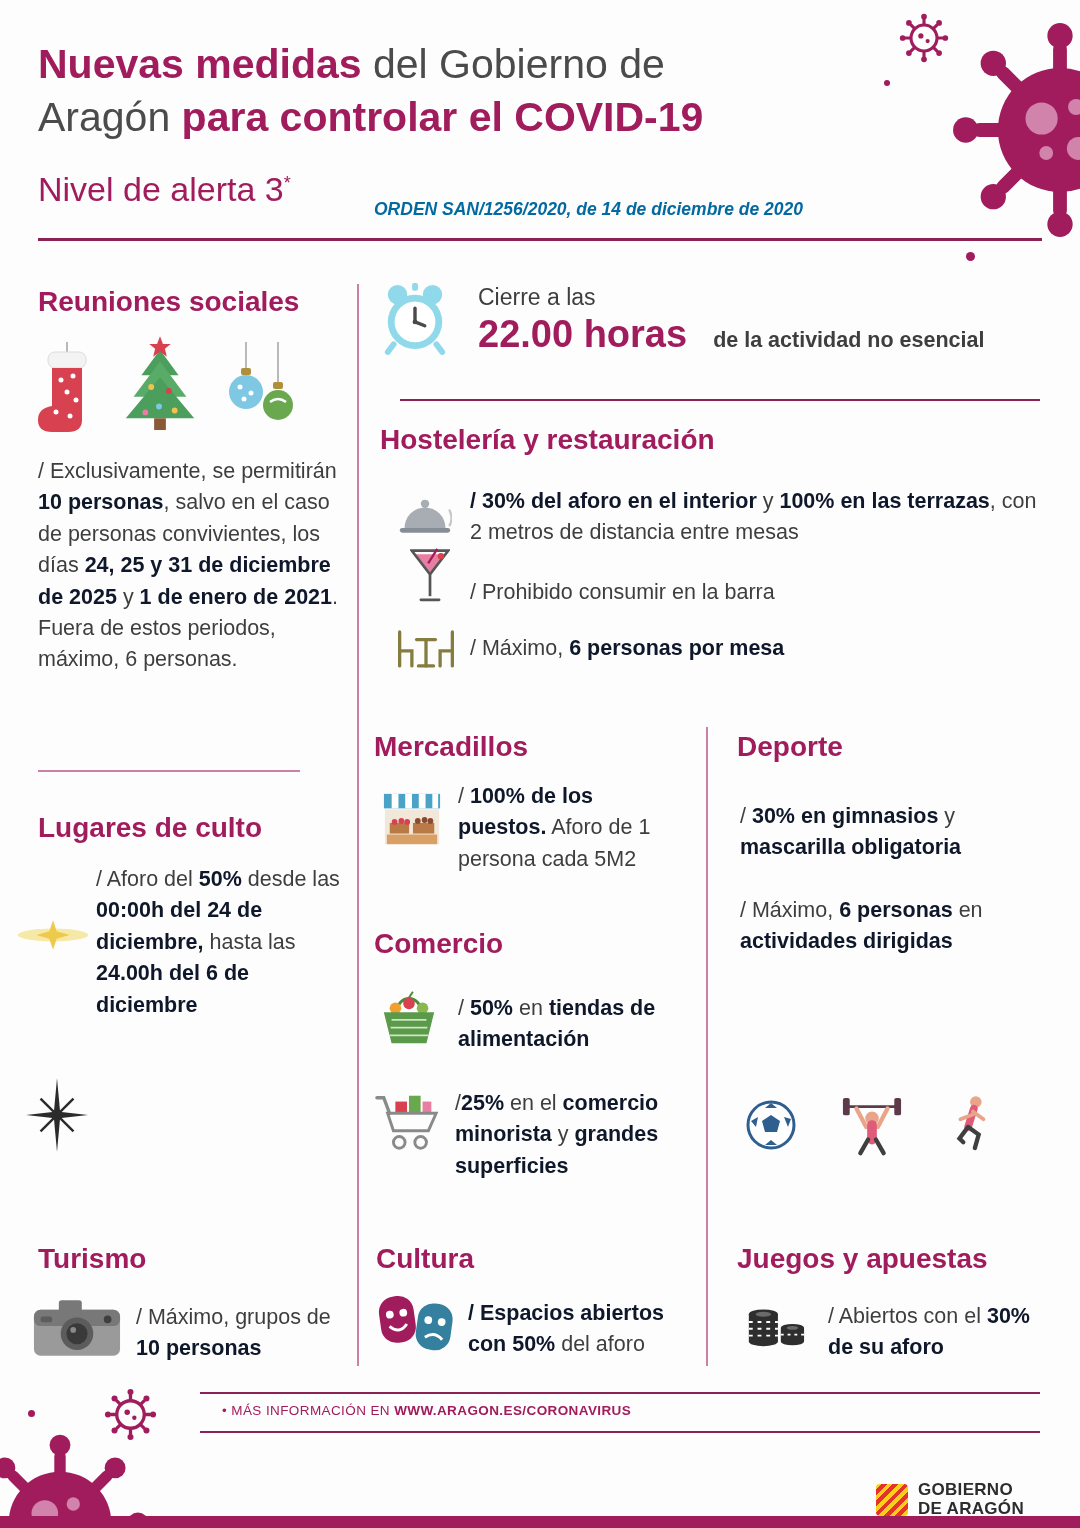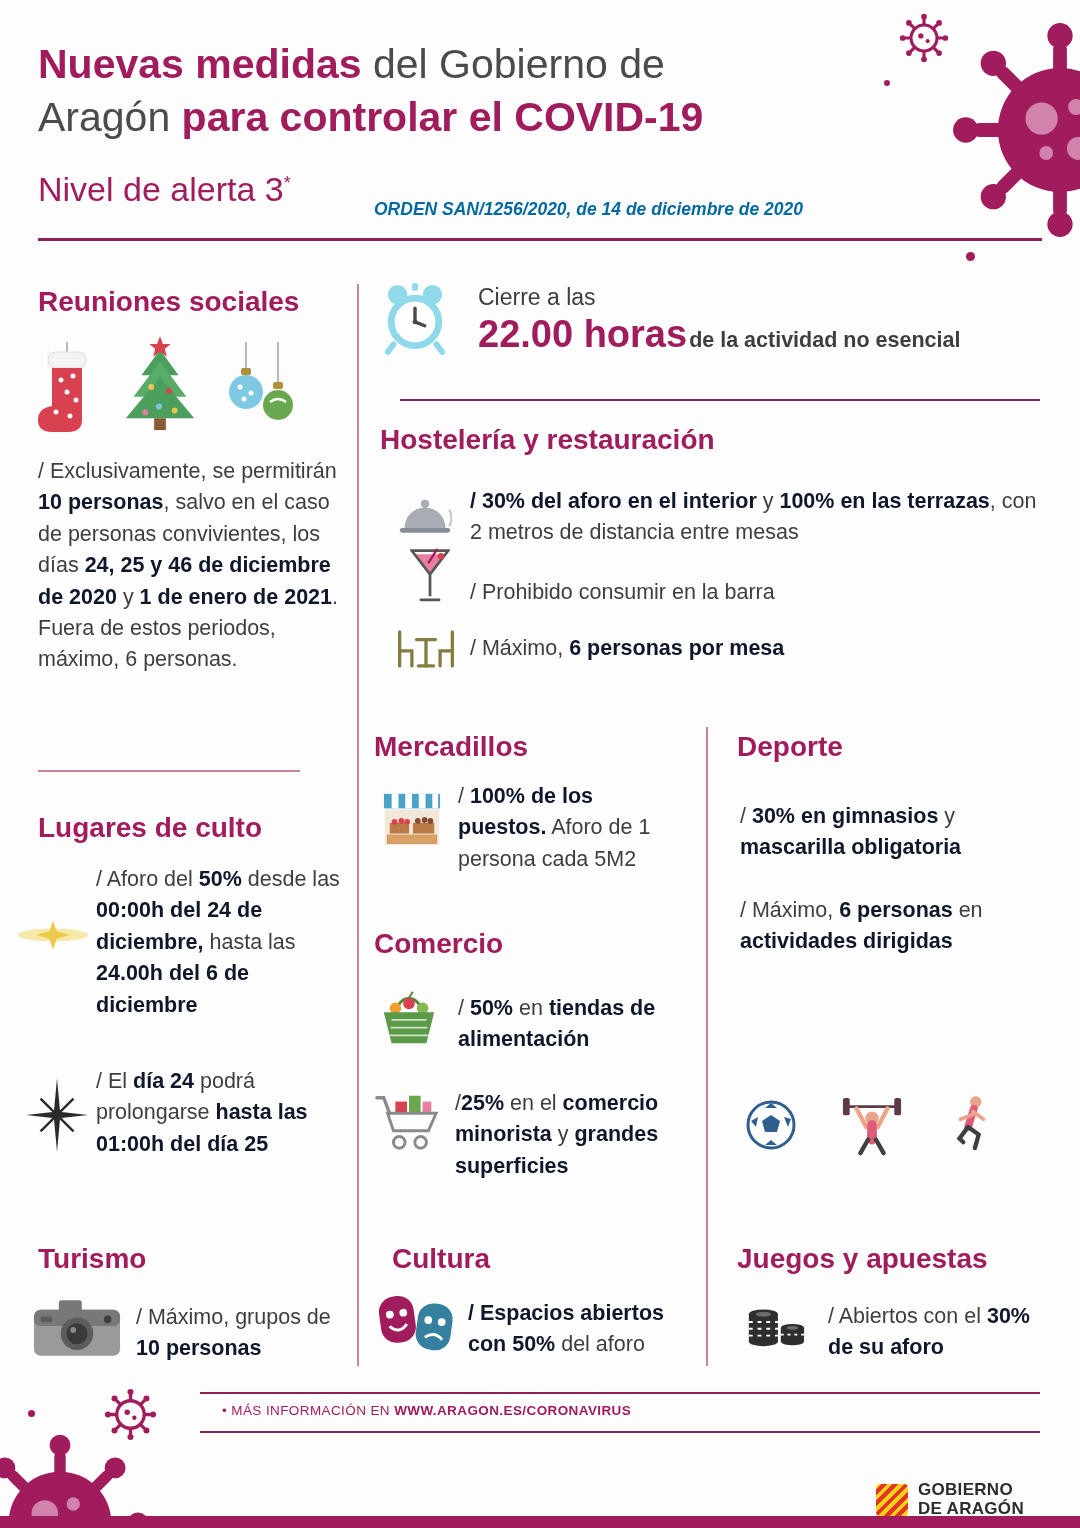--- a/index.html
+++ b/index.html
@@ -52,21 +52,21 @@
   .turismo1{left:136px;top:1302px;width:206px}
 
   
   .vdiv1{left:357px;top:284px;width:2px;height:1082px;background:var(--rule-soft)}
   .vdiv2{left:706px;top:727px;width:2px;height:639px;background:var(--rule-soft)}
 
   
   .icon-clock{left:381px;top:281px;width:68px;height:74px}
   .closure{left:478px;top:284px;width:562px}
   .closure-l1{font-size:23px;font-weight:400;color:var(--text)}
-  .closure-l2{display:flex;align-items:baseline;gap:2px;margin-top:2px}
+  .closure-l2{display:flex;align-items:baseline;gap:26px;margin-top:2px}
   .closure-time{font-size:38px;font-weight:700;color:var(--accent)}
   .closure-suffix{font-size:21.5px;font-weight:700;color:var(--text)}
   .rule-closure{left:400px;top:399px;width:640px;height:2px;background:var(--rule)}
 
   
   .t-hosteleria{left:380px;top:424px}
   .hi1-icon{left:398px;top:492px;width:54px;height:46px}
   .hi1-text{left:470px;top:486px;width:575px}
   .hi2-icon{left:410px;top:546px;width:40px;height:64px}
   .hi2-text{left:470px;top:577px;width:575px}
@@ -75,21 +75,21 @@
 
   
   .t-mercadillos{left:374px;top:731px}
   .icon-stall{left:382px;top:790px;width:60px;height:60px}
   .mercadillos1{left:458px;top:781px;width:228px}
   .t-comercio{left:374px;top:928px}
   .icon-basket{left:378px;top:986px;width:62px;height:60px}
   .comercio1{left:458px;top:993px;width:232px}
   .icon-cart{left:374px;top:1086px;width:68px;height:70px}
   .comercio2{left:455px;top:1088px;width:242px}
-  .t-cultura{left:392px;top:1243px}
+  .t-cultura{left:376px;top:1243px}
   .icon-masks{left:376px;top:1292px;width:82px;height:62px}
   .cultura1{left:468px;top:1298px;width:222px}
 
   
   .t-deporte{left:737px;top:731px}
   .deporte1{left:740px;top:801px;width:292px}
   .deporte2{left:740px;top:895px;width:292px}
   .deporte3{left:740px;top:981px;width:306px}
   .sports{left:745px;top:1093px;display:flex;gap:44px;align-items:center}
   .t-juegos{left:737px;top:1243px}
@@ -222,39 +222,38 @@
       <rect x="53" y="40" width="10" height="7" rx="2" fill="#b08f3a"></rect>
       <circle cx="26" cy="50" r="17" fill="#7ec8e3"></circle>
       <circle cx="20" cy="45" r="2.5" fill="#fff"></circle>
         <circle cx="31" cy="51" r="2.5" fill="#fff"></circle>
         <circle cx="24" cy="57" r="2.5" fill="#fff"></circle>
       <circle cx="58" cy="63" r="15" fill="#6aa84f"></circle>
       <path d="M50 60 q8 -6 16 0" stroke="#fff" stroke-width="2.5" fill="none"></path>
     </svg>
   </div>
 
-  <p class="abs body t-reuniones-body"><span>/ Exclusivamente, se permitirán </span><b>10 personas</b><span>, salvo en el caso de personas convivientes, los días </span><b>24, 25 y 46 de diciembre de 2020</b><span> y </span><b>1 de enero de 2021</b><span>. Fuera de estos periodos, máximo, 6 personas.</span></p>
+  <p class="abs body t-reuniones-body"><span>/ Exclusivamente, se permitirán </span><b>10 personas</b><span>, salvo en el caso de personas convivientes, los días </span><b>24, 25 y 31 de diciembre de 2025</b><span> y </span><b>1 de enero de 2021</b><span>. Fuera de estos periodos, máximo, 6 personas.</span></p>
 
   <div class="abs div-left"></div>
 
   <h2 class="abs h t-culto">Lugares de culto</h2>
 
   <svg class="abs icon-candle" viewBox="0 0 80 36">
     <ellipse cx="40" cy="18" rx="38" ry="7" fill="#f6e9a8"></ellipse>
     <polygon points="40,2 44,14 58,18 44,22 40,34 36,22 22,18 36,14" fill="#edc94c"></polygon>
   </svg>
   <p class="abs body culto1"><span>/ Aforo del </span><b>50%</b><span> desde las </span><b>00:00h del 24 de diciembre,</b><span> hasta las </span><b>24.00h del 6 de diciembre</b></p>
 
   <svg class="abs icon-star" viewBox="0 0 64 76">
     <polygon points="32,0 35.5,38 32,76 28.5,38" fill="#2b2b2b"></polygon>
     <polygon points="0,38 32,34.5 64,38 32,41.5" fill="#2b2b2b"></polygon>
     <line x1="15" y1="21" x2="49" y2="55" stroke="#2b2b2b" stroke-width="2.5"></line>
     <line x1="49" y1="21" x2="15" y2="55" stroke="#2b2b2b" stroke-width="2.5"></line>
   </svg>
-  <p class="abs body culto2"><span>/ El </span><b>día 24</b><span> podrá prolongarse </span><b>hasta las 01:00h del día 25</b></p>
 
   <h2 class="abs h t-turismo">Turismo</h2>
   <svg class="abs icon-camera" viewBox="0 0 92 64">
     <rect x="1" y="13" width="90" height="48" rx="7" fill="#9a9a9a"></rect>
     <rect x="1" y="13" width="90" height="17" rx="7" fill="#787878"></rect>
     <rect x="27" y="3" width="24" height="13" rx="3" fill="#787878"></rect>
     <circle cx="46" cy="38" r="17" fill="#5c5c5c"></circle>
     <circle cx="46" cy="38" r="11" fill="#3a3a3a"></circle>
     <circle cx="42" cy="34" r="3" fill="#8a8a8a"></circle>
     <circle cx="78" cy="23" r="4" fill="#3f3f3f"></circle>

